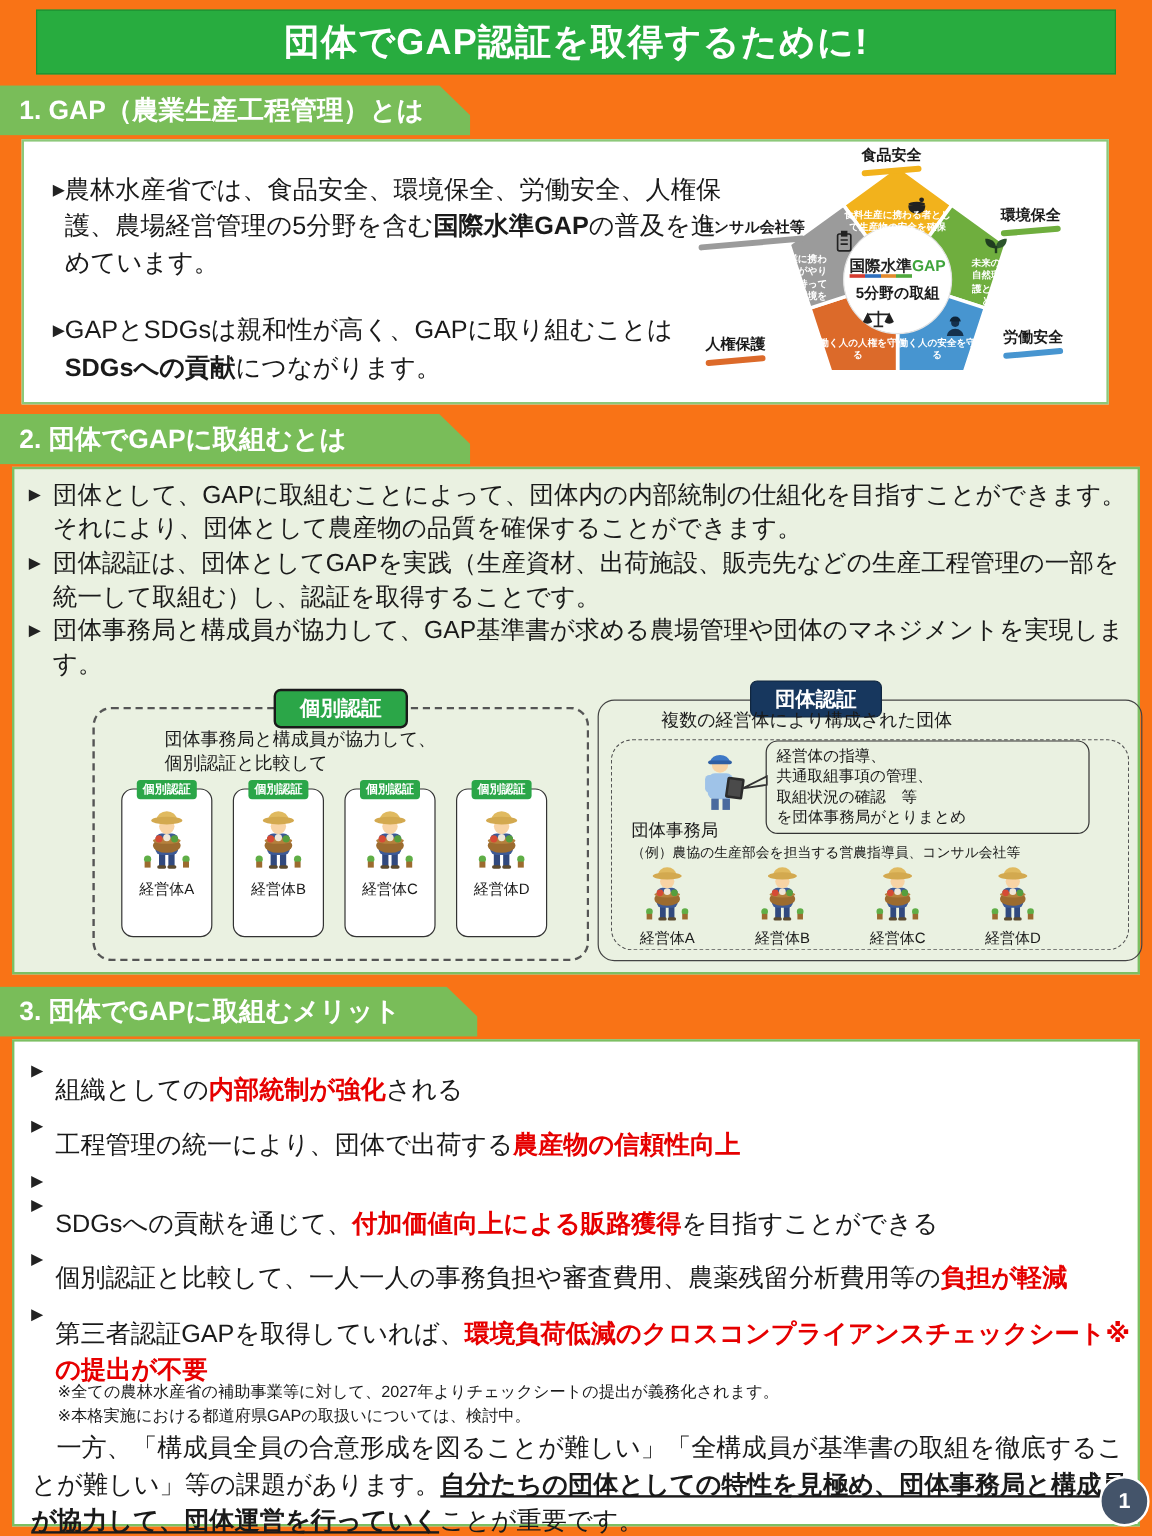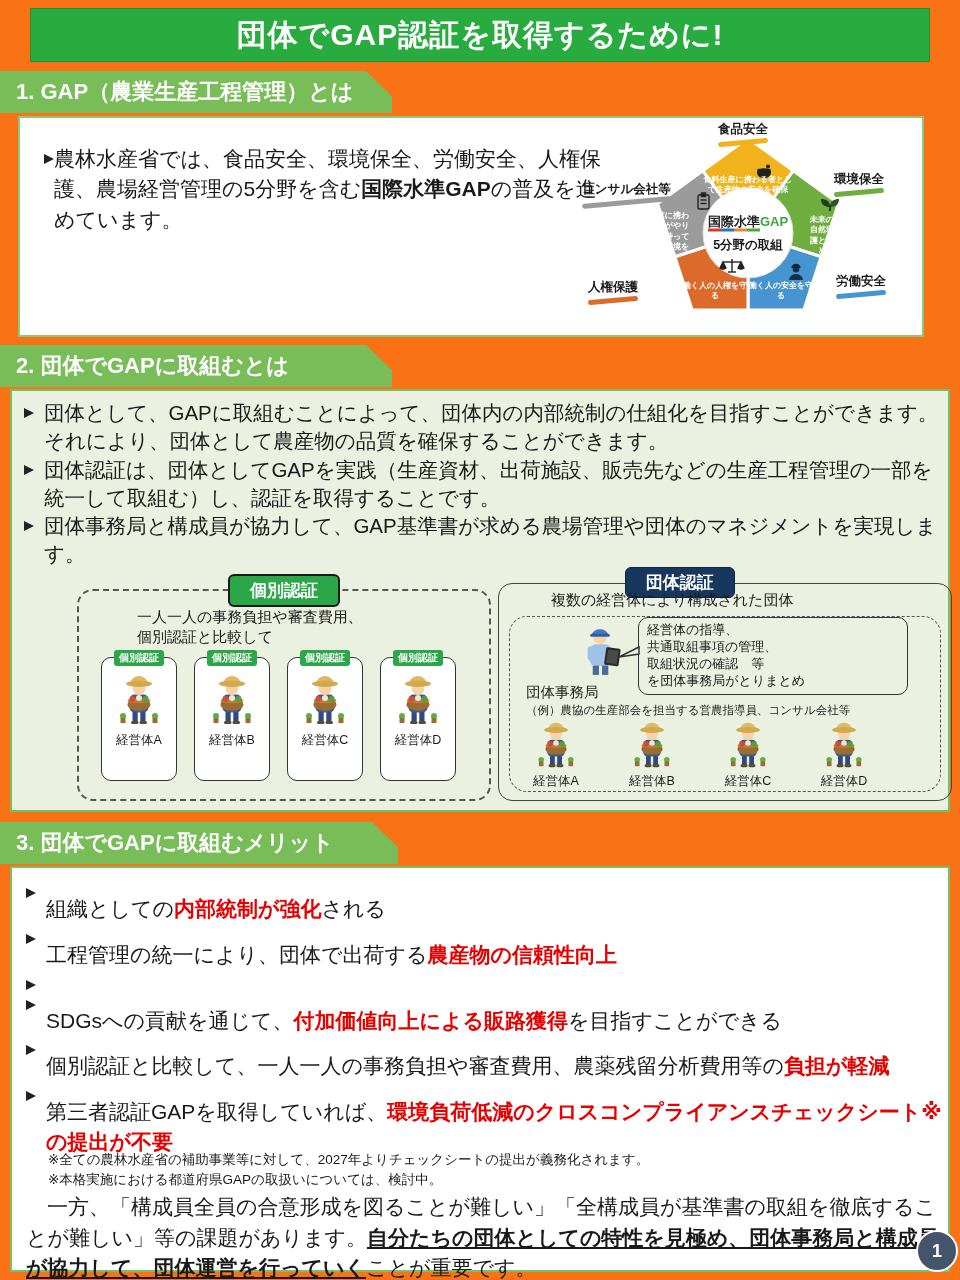--- a/index.html
+++ b/index.html
@@ -144,20 +144,24 @@
     <span>団体でGAP認証を取得するために!</span>
   </div>
 
   <div class="sec-tab" id="tab1">1. GAP（農業生産工程管理）とは</div>
   <div class="sec-box" id="box1">
     <div class="s1-list">
       <div class="b-item">
         <span class="arrow"></span>
         <span class="txt"><span>農林水産省では、食品安全、環境保全、労働安全、人権保護、農場経営管理の5分野を含む</span><span class="bold">国際水準GAP</span><span>の普及を進めています。</span></span>
       </div>
+      <div class="b-item">
+        <span class="arrow"></span>
+        <span class="txt"><span>GAPとSDGsは親和性が高く、GAPに取り組むことは</span><span class="bold">SDGsへの貢献</span><span>につながります。</span></span>
+      </div>
     </div>
 
     <div class="pent-wrap">
       <svg class="pent-svg" width="300" height="185" viewBox="0 0 300 185">
         <polygon points="150,102 104.8,39.8 150,7 195.2,39.8" fill="#f2b21c" stroke="#fff" stroke-width="3" stroke-linejoin="round"></polygon>
         <polygon points="150,102 195.2,39.8 240.4,72.6 223.1,125.8" fill="#6fae3e" stroke="#fff" stroke-width="3" stroke-linejoin="round"></polygon>
         <polygon points="150,102 223.1,125.8 205.8,178.9 150,178.9" fill="#4795d0" stroke="#fff" stroke-width="3" stroke-linejoin="round"></polygon>
         <polygon points="150,102 150,178.9 94.2,178.9 76.9,125.8" fill="#dc6a2a" stroke="#fff" stroke-width="3" stroke-linejoin="round"></polygon>
         <polygon points="150,102 76.9,125.8 59.6,72.6 104.8,39.8" fill="#9b9b9b" stroke="#fff" stroke-width="3" stroke-linejoin="round"></polygon>
         <circle cx="150" cy="102" r="45" fill="#fff" stroke="#e2e2e2" stroke-width="1"></circle>
@@ -229,21 +233,21 @@
       </div>
       <div class="b-item">
         <span class="arrow"></span>
         <span class="txt">団体事務局と構成員が協力して、GAP基準書が求める農場管理や団体のマネジメントを実現します。</span>
       </div>
     </div>
 
     <div class="ind-box">
       <div class="badge badge-green">個別認証</div>
       <div class="ind-desc">
-        <span>一人一人の事務負担や審査費用、</span><br>
+        <span>団体事務局と構成員が協力して、</span><br>
         <span>個別認証と比較して</span>
       </div>
       <div class="card-row">
         <div class="farm-card">
           <div class="card-badge">個別認証</div>
           <svg width="48" height="54" viewBox="0 0 48 54">
               <use href="#farmer-sym"></use>
             </svg>
           <div class="card-name">経営体A</div>
         </div>

